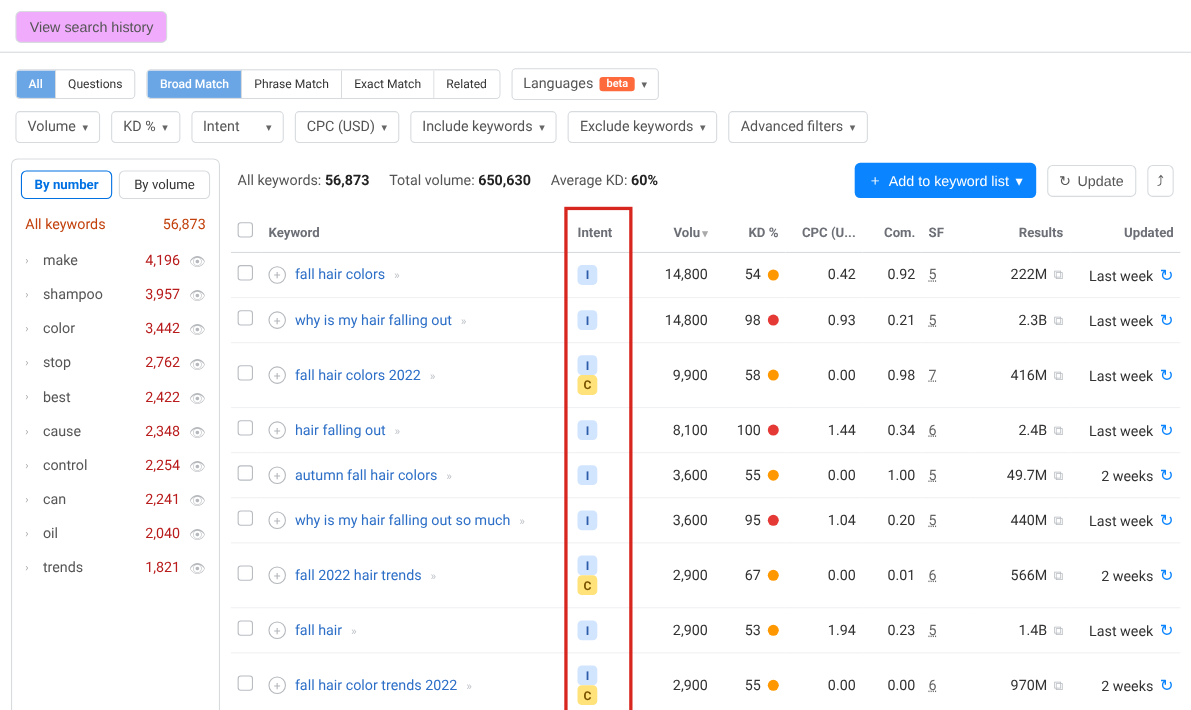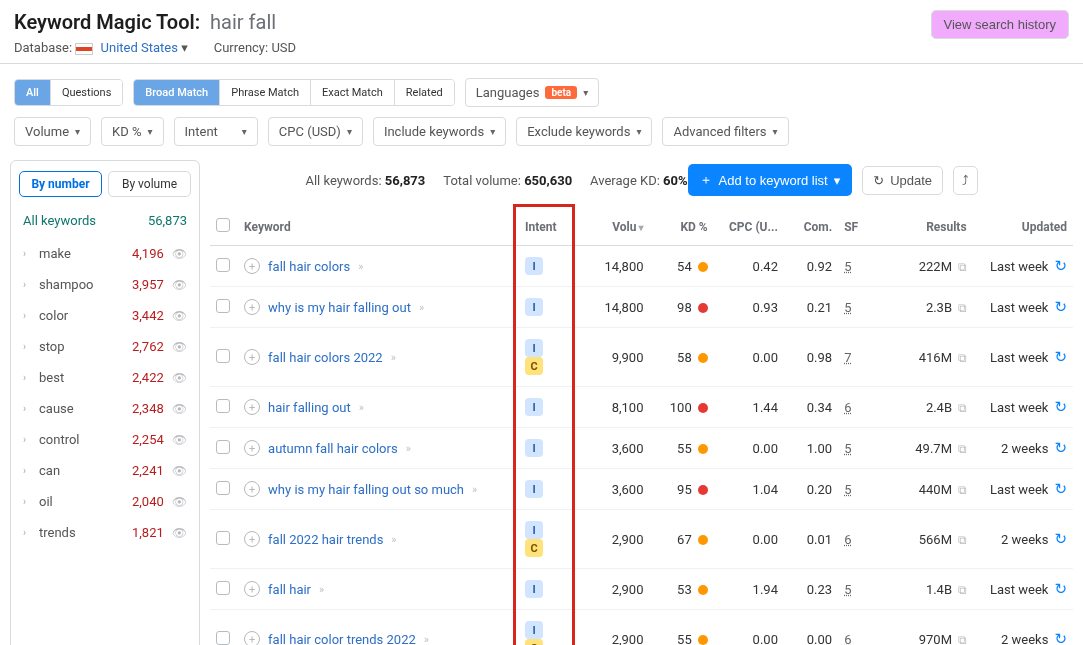--- a/index.html
+++ b/index.html
@@ -35,28 +35,28 @@
   .seg .seg-btn.active{background:#6aa6e6;color:#fff;font-weight:500}
   .pill{border:1px solid var(--border);border-radius:4px;padding:6px 10px;display:inline-flex;align-items:center;gap:6px;color:#555;background:#fff;cursor:pointer;font-size:13px}
   .pill .chev{font-size:10px;color:#666}
   .beta{background:var(--beta);color:#fff;font-size:10px;padding:1px 6px;border-radius:3px;font-weight:600}
   .filter-row2{display:flex;gap:10px;padding:0 14px 14px}
   .main{display:flex;padding:0 10px}
   .side{width:190px;border:1px solid var(--border);border-radius:6px;padding:8px 6px;margin-right:10px}
   .side-tabs{display:flex;gap:6px;padding:2px 2px 10px}
   .side-tab{flex:1;text-align:center;border:1px solid var(--border);border-radius:5px;padding:5px 0;font-size:12px;cursor:pointer}
   .side-tab.active{border-color:var(--accent-blue);color:var(--accent-blue);font-weight:700}
-  .side-head{display:flex;justify-content:space-between;padding:6px 6px 10px;color:#0f766e;font-size:13px}
+  .side-head{display:flex;justify-content:space-between;padding:6px 6px 10px;color:#c2410c;font-size:13px}
   .side-item{display:flex;align-items:center;padding:8px 6px;gap:8px;font-size:13px;color:#555}
   .side-item .chev{font-size:10px;color:#aaa;width:8px}
   .side-item .name{flex:1}
   .side-item .cnt{width:44px;text-align:right;color:#b91c1c}
   .eye{font-size:12px;color:#b5b8bc}
   .content{flex:1}
-  .summary{display:flex;justify-content:center;align-items:center;padding:4px 6px 12px}
+  .summary{display:flex;justify-content:space-between;align-items:center;padding:4px 6px 12px}
   .summary-left{display:flex;gap:18px;color:#555}
   .summary-left b{color:#222;font-weight:700}
   .summary-right{display:flex;gap:10px;align-items:center}
   .btn-primary{background:#0a84ff;color:#fff;border:none;border-radius:5px;padding:7px 12px;font-size:13px;display:inline-flex;align-items:center;gap:6px;cursor:pointer}
   .btn-outline{background:#fff;border:1px solid var(--border);border-radius:5px;padding:6px 10px;font-size:13px;display:inline-flex;align-items:center;gap:6px;color:#555;cursor:pointer}
   table{width:100%;border-collapse:collapse;table-layout:fixed}
   thead th{text-align:left;font-weight:700;color:var(--muted);padding:10px 6px;border-bottom:1px solid var(--border);font-size:12px}
   thead th.r{text-align:right}
   tbody td{padding:11px 6px;border-bottom:1px solid #f0f1f3;vertical-align:middle;font-size:13px;color:#333}
   tbody td.r{text-align:right}
@@ -79,35 +79,20 @@
   .col-intent{position:relative}
   .intent-hl{position:absolute;top:-4px;bottom:-4px;left:-6px;right:-6px;border:3px solid var(--highlight)}
   col.c-cb{width:28px} col.c-kw{width:280px} col.c-int{width:50px}
   col.c-vol{width:80px} col.c-kd{width:64px} col.c-cpc{width:70px}
   col.c-com{width:54px} col.c-sf{width:44px} col.c-res{width:90px} col.c-upd{width:100px}
 </style>
 </head>
 <body>
 
 <div class="topbar">
-  <div>
-    <div class="title-line">
-      <span class="tool">Keyword Magic Tool:</span>
-      <span class="query">hair fall</span>
-    </div>
-    <div class="sub-line">
-      <span class="db">
-        <span class="label">Database:</span>
-        <span class="flag"></span>
-        <span class="val">United States</span>
-        <span class="chev">▾</span>
-      </span>
-      <span>Currency: USD</span>
-    </div>
-  </div>
   <button class="view-hist">View search history</button>
 </div>
 <hr class="sep">
 
 <div class="filter-row">
   <div class="seg">
     <div class="seg-btn active">All</div>
     <div class="seg-btn">Questions</div>
   </div>
   <div class="seg">

